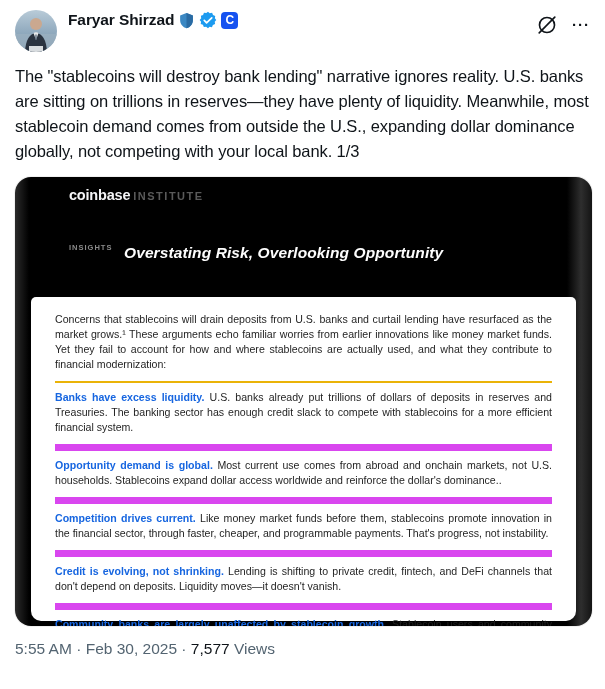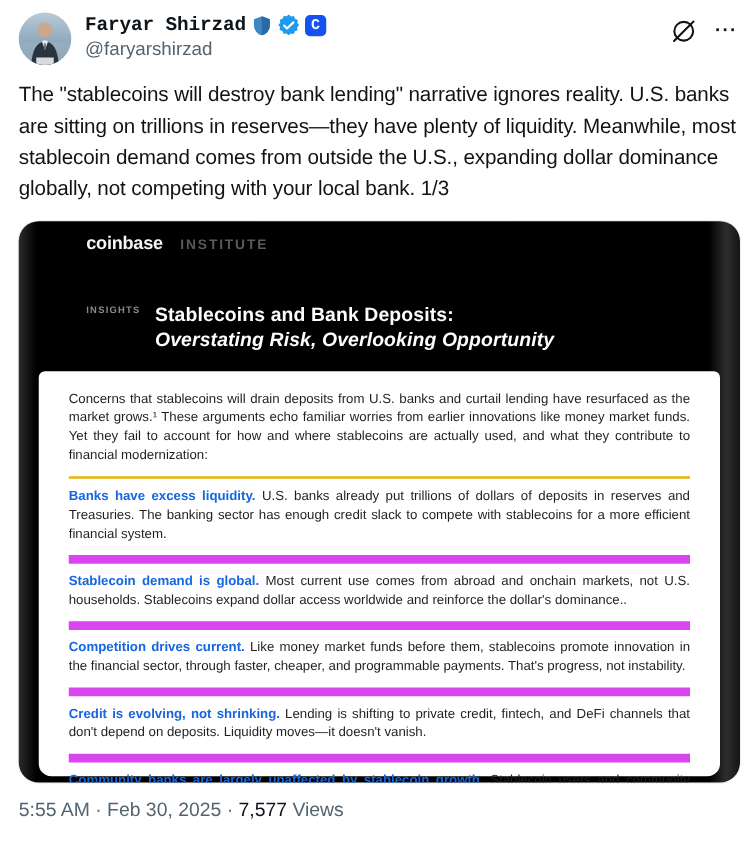--- a/index.html
+++ b/index.html
@@ -16,21 +16,21 @@
   
   .tw-header { display: flex; align-items: flex-start; }
   .avatar {
     width: 42px; height: 42px; border-radius: 50%;
     overflow: hidden; flex: 0 0 42px;
     background: linear-gradient(180deg,#b9cbd8 0%,#8fa9bd 55%,#7d96a9 100%);
     position: relative;
   }
   .avatar svg { position: absolute; left: 0; top: 0; }
   .id-block { margin-left: 11px; flex: 1 1 auto; padding-top: 1px; }
-  .name-row { display: flex; align-items: center; gap: 4px; font-family: Liberation Mono, monospace; }
+  .name-row { display: flex; align-items: center; gap: 4px; }
   .display-name { font-size: 15.5px; font-weight: 700; color: #0f1419; letter-spacing: -0.1px; }
   .badge { display: inline-flex; align-items: center; justify-content: center; }
   .shield-badge svg { display: block; }
   .verified-badge svg { display: block; }
   .coinbase-badge {
     width: 17px; height: 17px; border-radius: 4px;
     background: #1652f0; color: #fff; font-weight: 700; font-size: 12px;
     display: inline-flex; align-items: center; justify-content: center;
   }
   .handle { font-size: 15px; color: #536471; margin-top: 2px; }
@@ -48,21 +48,21 @@
   
   .media-card {
     margin-top: 13px;
     width: 577px; height: 449px;
     border-radius: 16px;
     background: linear-gradient(90deg,#2b2b2b 0px,#000 14px,#000 552px,#2e2e2e 566px,#141414 100%);
     overflow: hidden;
     position: relative;
     box-shadow: 0 0 0 1px rgba(0,0,0,0.06);
   }
-  .card-brand-row { padding: 10px 0 0 54px; display: flex; align-items: baseline; gap: 14px; }
+  .card-brand-row { padding: 10px 0 0 54px; display: flex; align-items: baseline; gap: 3px; }
   .brand-coinbase { color: #f5f5f7; font-size: 14.5px; font-weight: 700; letter-spacing: -0.2px; }
   .brand-institute { color: #5a5a5a; font-size: 11px; font-weight: 700; letter-spacing: 1.5px; }
   .card-title-row { display: flex; margin-top: 40px; padding-left: 54px; }
   .kicker { color: #8a8a8a; font-size: 7.5px; font-weight: 700; letter-spacing: 1px; width: 55px; flex: 0 0 55px; }
   .card-title { color: #fdfdfd; font-size: 15.5px; font-weight: 700; line-height: 20px; letter-spacing: 0.1px; }
   .card-title .t2 { font-style: italic; }
 
   .doc-panel {
     position: absolute; left: 16px; right: 16px; top: 120px; bottom: 5px;
     background: #ffffff;
@@ -105,21 +105,20 @@
           </svg>
         </span>
         <span class="badge verified-badge">
           <svg width="18" height="18" viewBox="0 0 24 24">
             <path d="M12 1l2.6 2.2 3.4-.5 1.3 3.2 3.2 1.3-.5 3.4L24 13l-2.2 2.6.5 3.4-3.2 1.3-1.3 3.2-3.4-.5L12 25l-2.6-2.2-3.4.5-1.3-3.2-3.2-1.3.5-3.4L0 13l2.2-2.6-.5-3.4 3.2-1.3 1.3-3.2 3.4.5z" transform="scale(0.92) translate(1,0)" fill="#1d9bf0"></path>
             <path d="M7 12.6l3.1 3.1L17 9.2" stroke="#ffffff" stroke-width="2.3" fill="none" stroke-linecap="round" stroke-linejoin="round"></path>
           </svg>
         </span>
         <span class="coinbase-badge">C</span>
       </div>
-      <div class="handle">@faryarshirzad</div>
     </div>
     <div class="header-actions">
       <span class="grok-icon">
         <svg width="22" height="22" viewBox="0 0 24 24">
           <circle cx="12" cy="12" r="8.2" stroke="#0f1419" stroke-width="1.8" fill="none"></circle>
           <line x1="3.5" y1="20.5" x2="20.5" y2="3.5" stroke="#0f1419" stroke-width="1.8" stroke-linecap="round"></line>
         </svg>
       </span>
       <span class="more-btn">···</span>
     </div>
@@ -128,33 +127,32 @@
   <p class="tweet-text">The "stablecoins will destroy bank lending" narrative ignores reality. U.S. banks are sitting on trillions in reserves—they have plenty of liquidity. Meanwhile, most stablecoin demand comes from outside the U.S., expanding dollar dominance globally, not competing with your local bank. 1/3</p>
 
   <div class="media-card">
     <div class="card-brand-row">
       <span class="brand-coinbase">coinbase</span>
       <span class="brand-institute">INSTITUTE</span>
     </div>
     <div class="card-title-row">
       <span class="kicker">INSIGHTS</span>
       <div class="card-title">
-        <div class="t1">Stablecoins and Bank Deposits:</div>
         <div class="t2">Overstating Risk, Overlooking Opportunity</div>
       </div>
     </div>
 
     <div class="doc-panel">
       <p class="doc-intro">Concerns that stablecoins will drain deposits from U.S. banks and curtail lending have resurfaced as the market grows.¹ These arguments echo familiar worries from earlier innovations like money market funds. Yet they fail to account for how and where stablecoins are actually used, and what they contribute to financial modernization:</p>
 
       <div>
 
           <p class="doc-section"><span class="doc-lead">Banks have excess liquidity.</span> <span>U.S. banks already put trillions of dollars of deposits in reserves and Treasuries. The banking sector has enough credit slack to compete with stablecoins for a more efficient financial system.</span></p>
 
-          <p class="doc-section"><span class="doc-lead">Stablecoin demand is global.</span> <span>Most current use comes from abroad and onchain markets, not U.S. households. Stablecoins expand dollar access worldwide and reinforce the dollar's dominance..</span></p>
+          <p class="doc-section"><span class="doc-lead">Opportunity demand is global.</span> <span>Most current use comes from abroad and onchain markets, not U.S. households. Stablecoins expand dollar access worldwide and reinforce the dollar's dominance..</span></p>
 
           <p class="doc-section"><span class="doc-lead">Competition drives current.</span> <span>Like money market funds before them, stablecoins promote innovation in the financial sector, through faster, cheaper, and programmable payments. That's progress, not instability.</span></p>
 
           <p class="doc-section"><span class="doc-lead">Credit is evolving, not shrinking.</span> <span>Lending is shifting to private credit, fintech, and DeFi channels that don't depend on deposits. Liquidity moves—it doesn't vanish.</span></p>
 
           <p class="doc-section"><span class="doc-lead">Community banks are largely unaffected by stablecoin growth.</span> <span>Stablecoin users and community bank customers rarely overlap. Local banks thrive on relationships, not high-velocity digital money.</span></p>
         </div>
 
     </div>
   </div>

